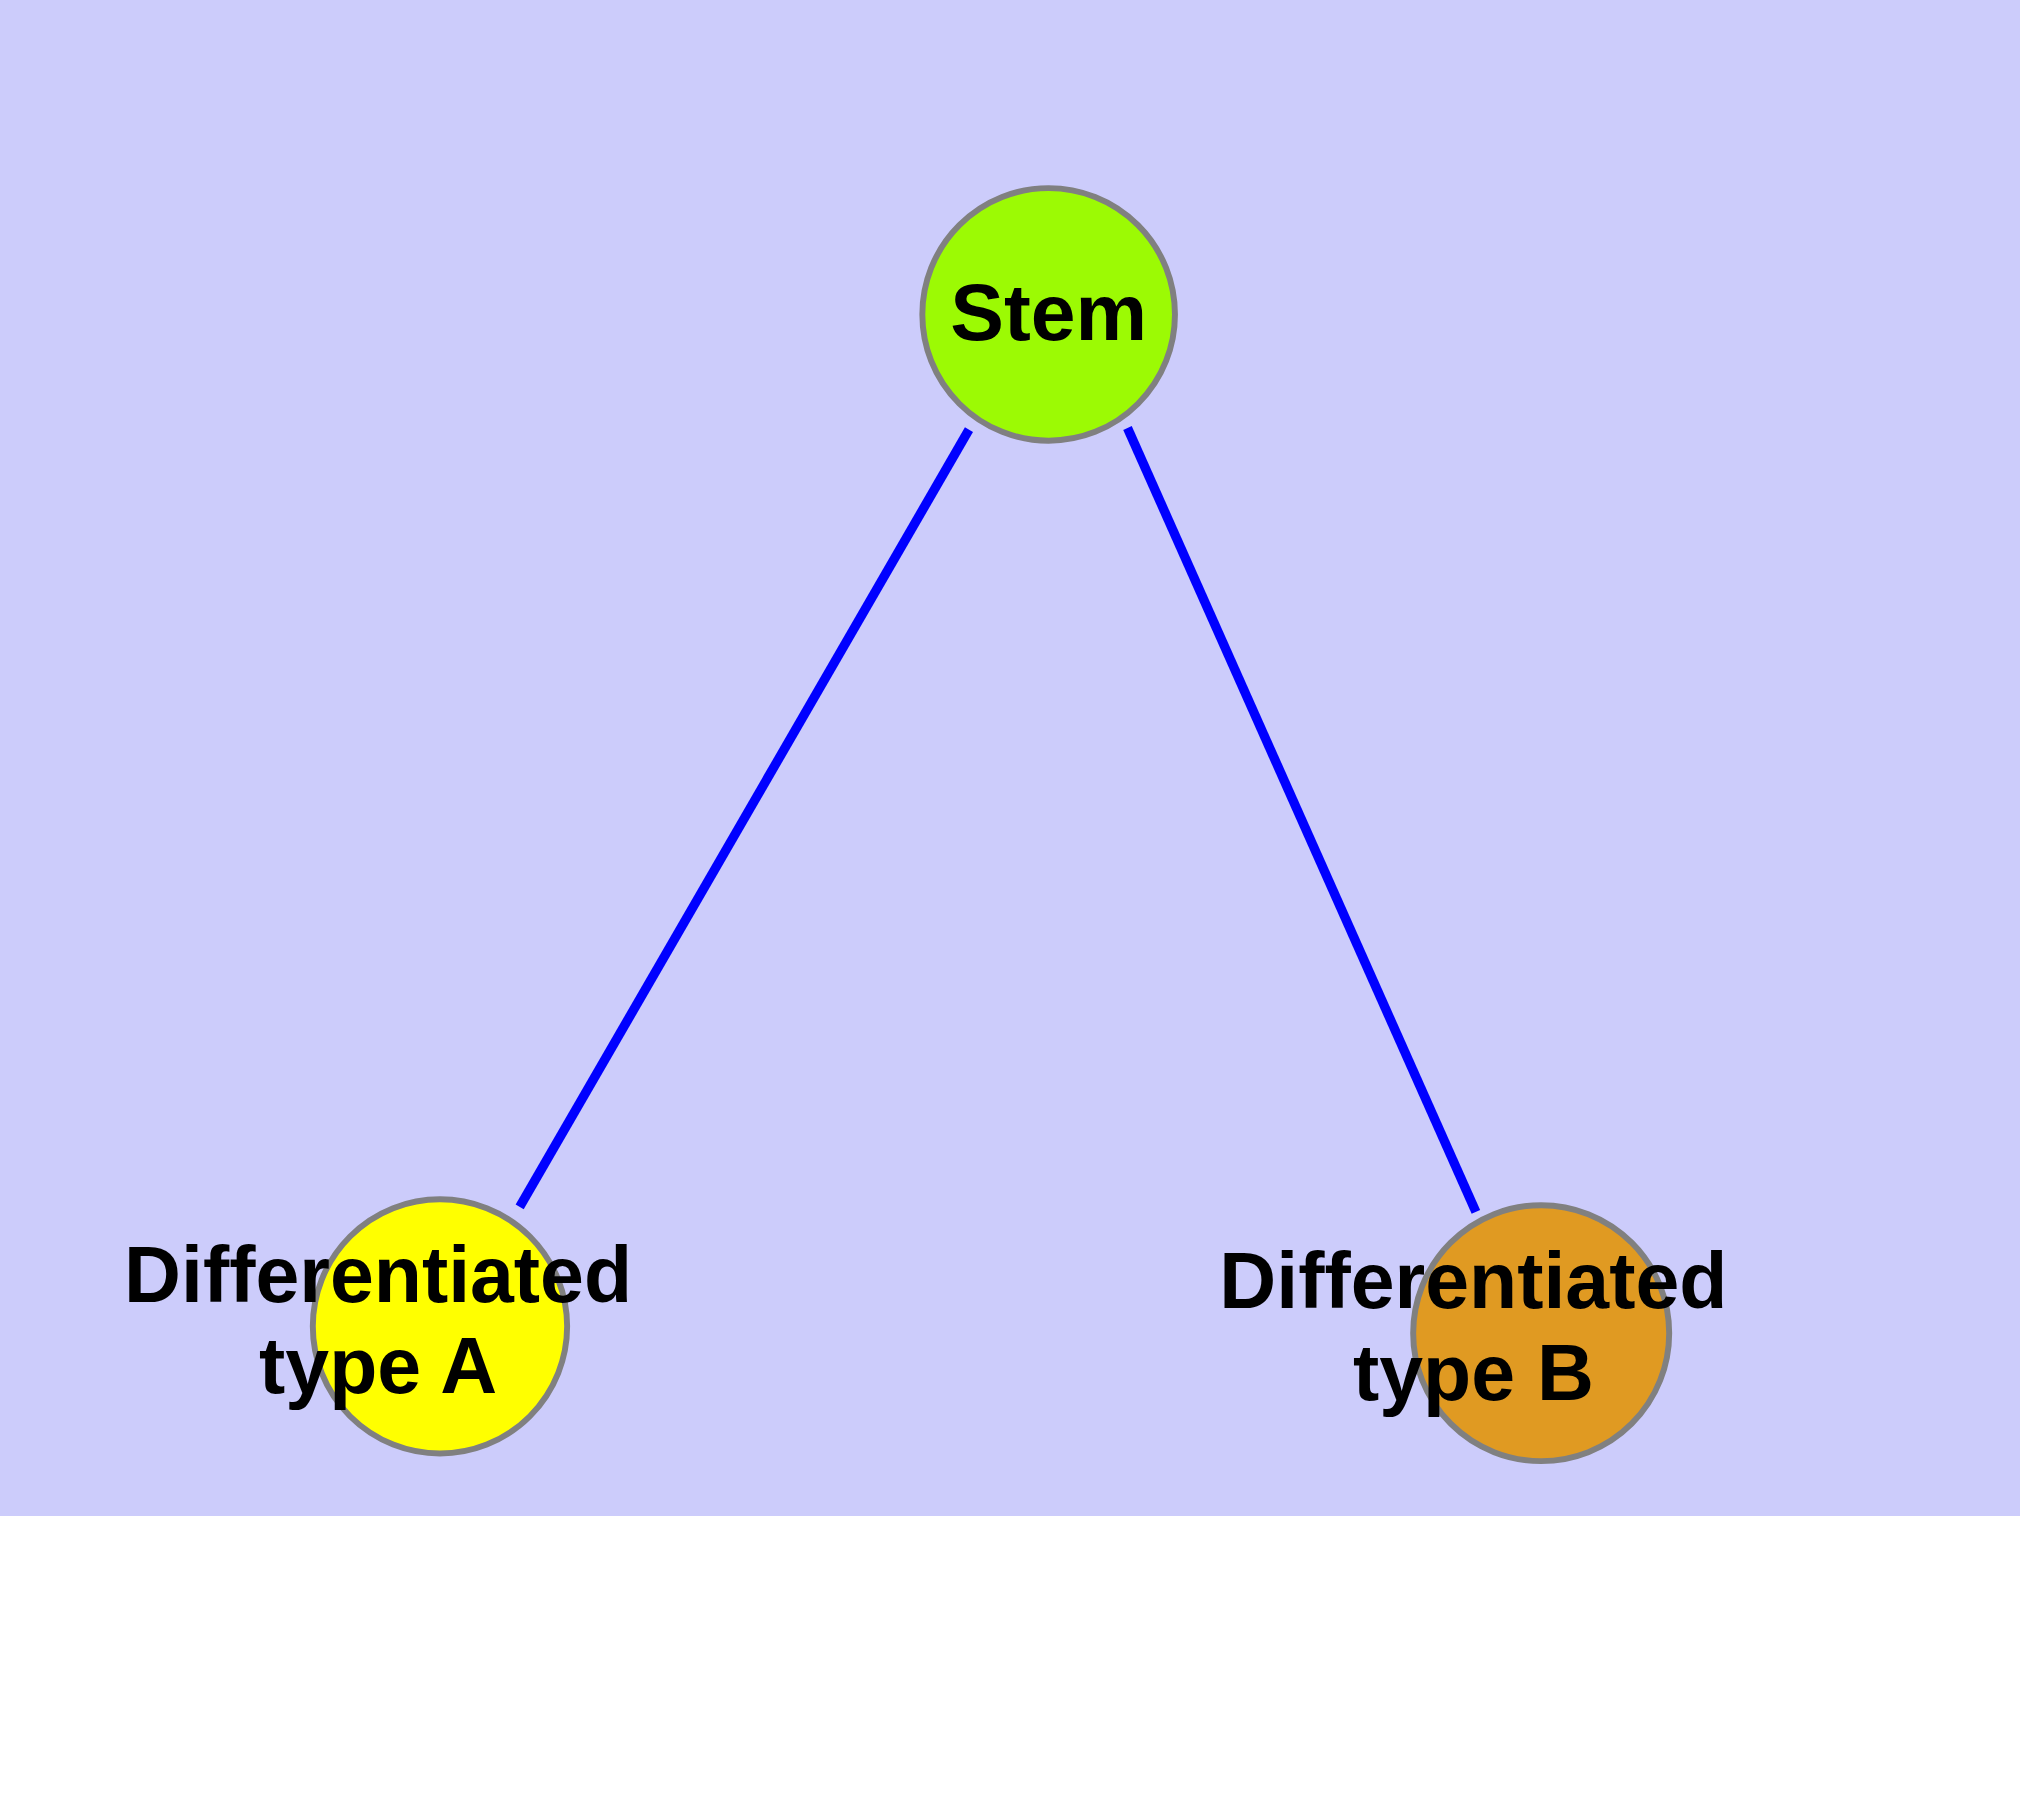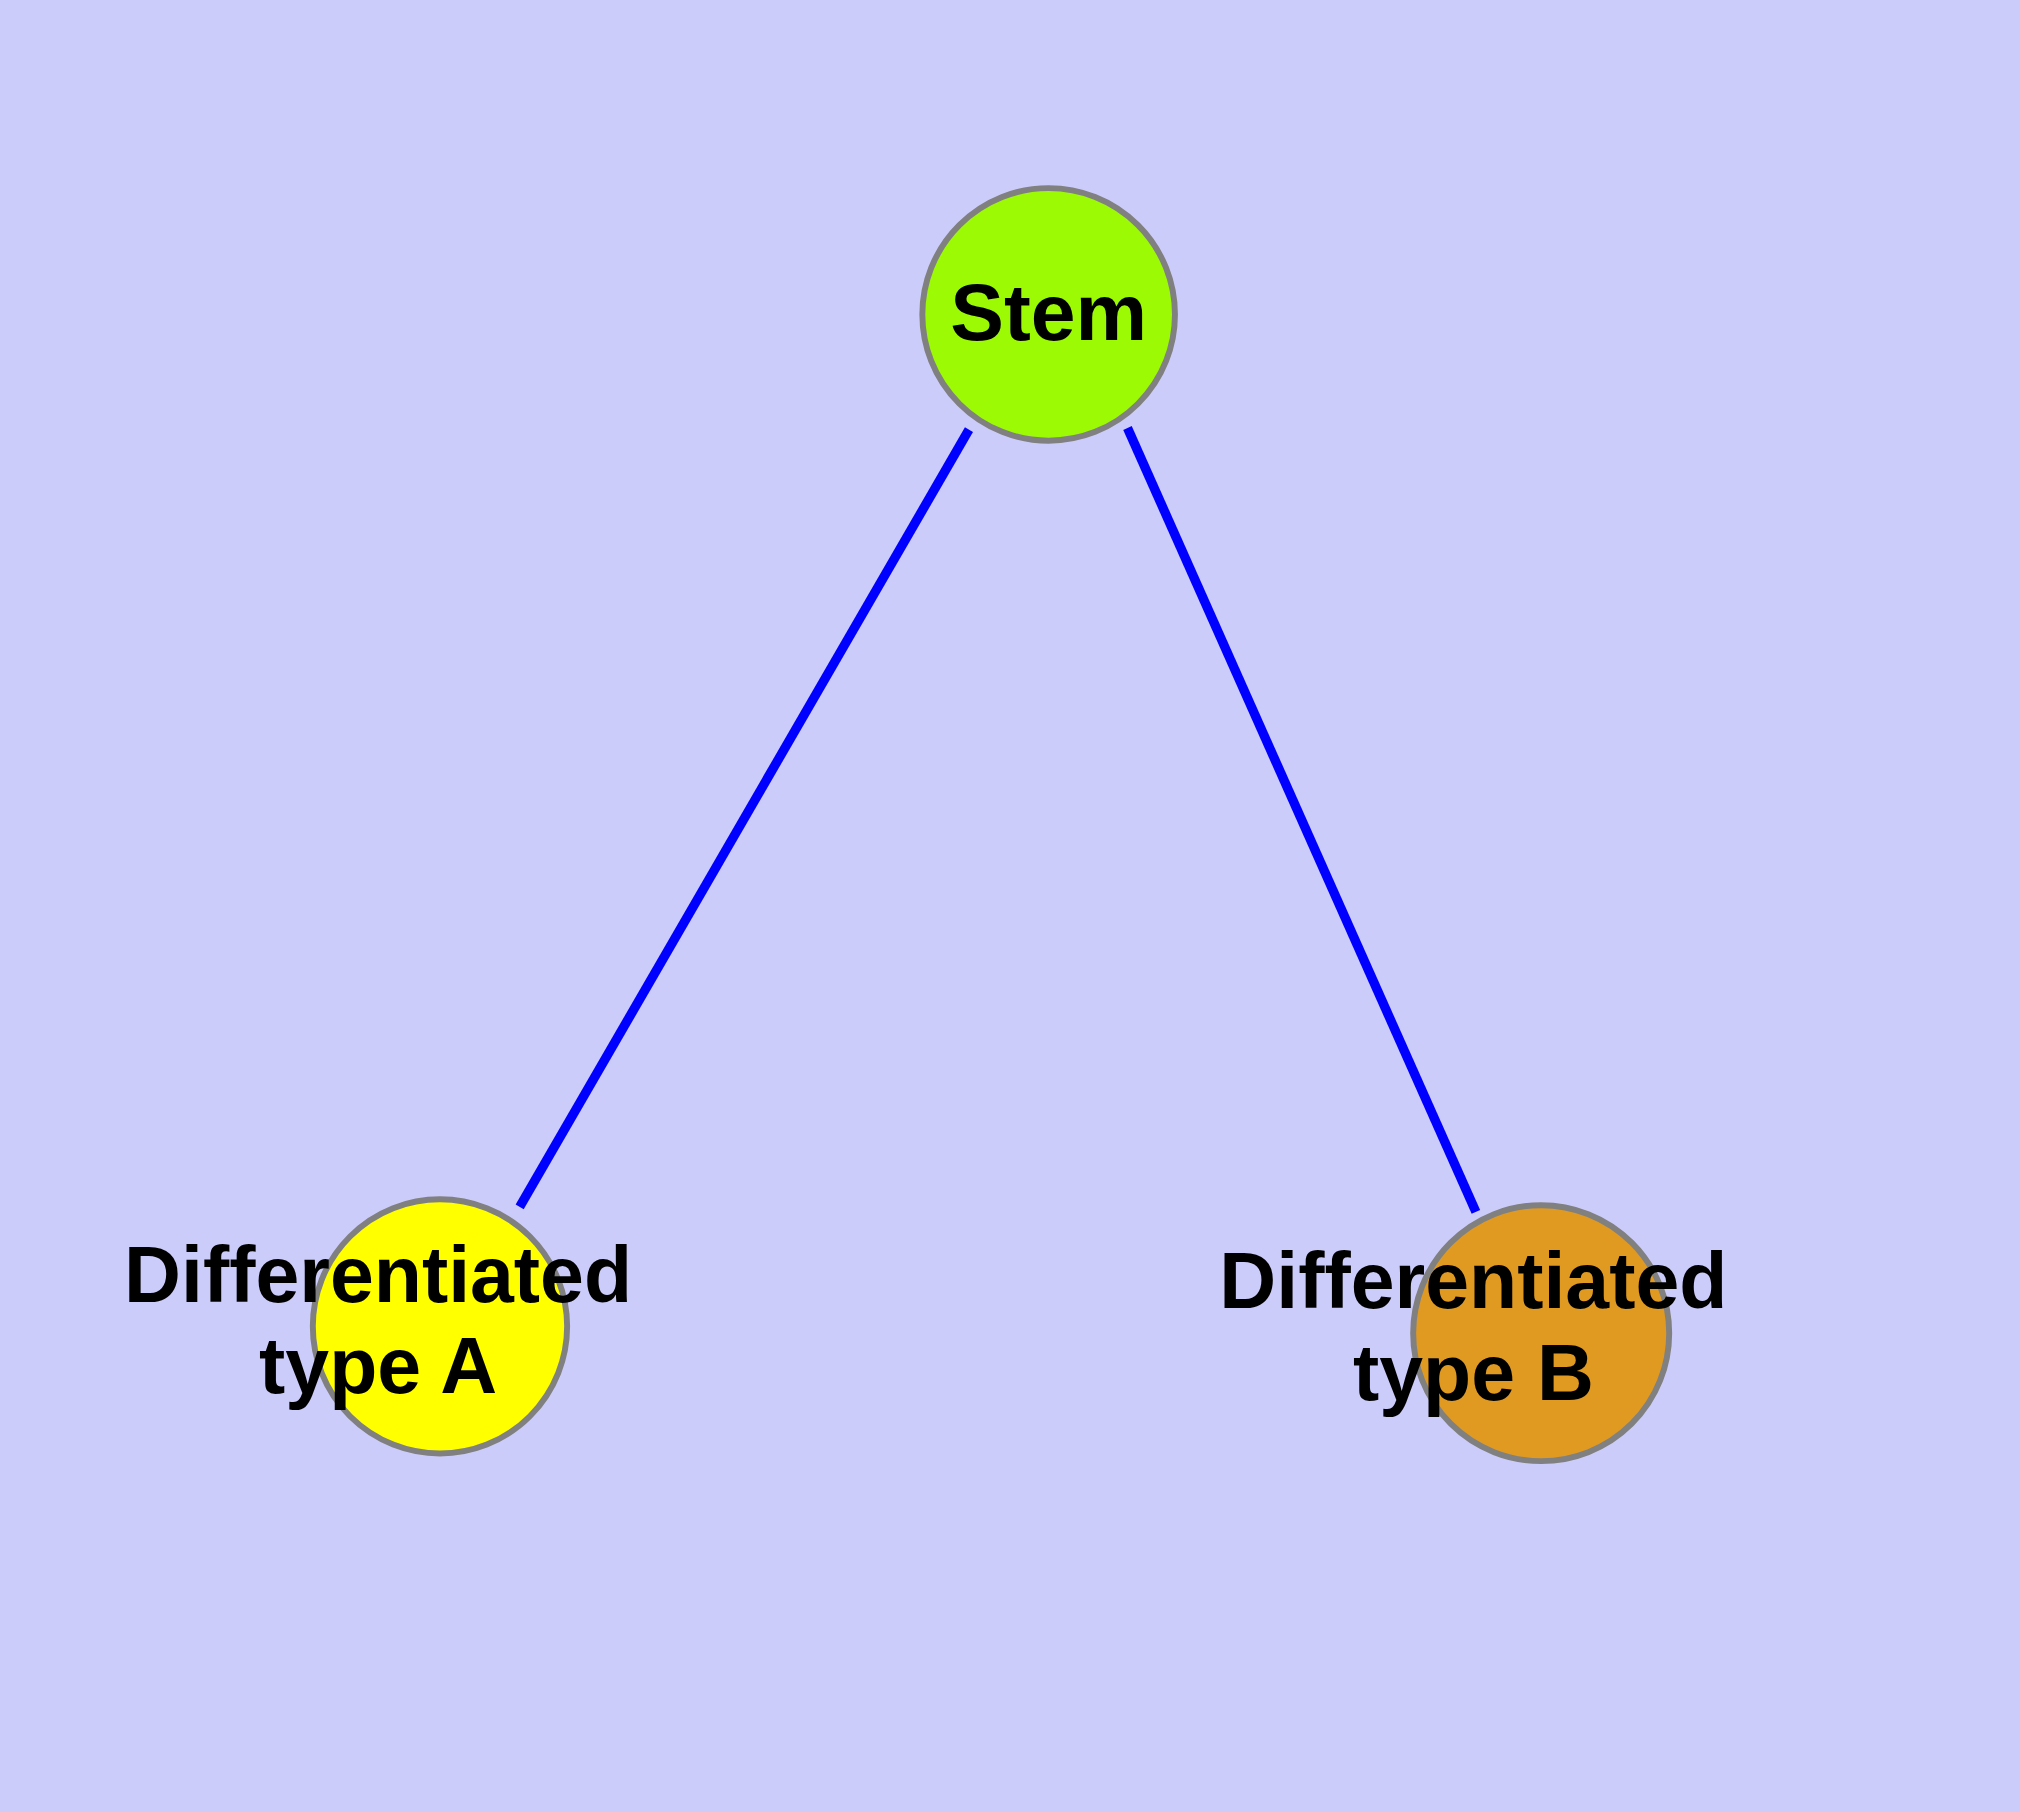--- a/index.html
+++ b/index.html
@@ -33,21 +33,21 @@
   .node-circle {
     stroke: #808080;
   }
   .edge-line {
     stroke-linecap: butt;
   }
 </style>
 </head>
 <body style="background: rgb(255, 255, 255);">
 
-<div id="canvas" style="width: 2021px; height: 1812px;">
+<div id="canvas" style="width: 2021px; height: 1516px;">
   <svg id="graph-svg" viewBox="0 0 2384 2138" preserveAspectRatio="none" xmlns="http://www.w3.org/2000/svg" style="width: 2021px; height: 1812px;">
 
     <rect id="bg-rect" x="0" y="0" width="2384" height="2138" fill="#ccccfb"></rect>
 
     <g id="edges-group">
         <line class="edge-line" x1="1143" y1="507" x2="613" y2="1424" stroke="#0000ff" stroke-width="11"></line>
         <line class="edge-line" x1="1330" y1="505" x2="1741" y2="1430" stroke="#0000ff" stroke-width="11"></line>
       </g>
     <g id="nodes-group">
         <circle class="node-circle" cx="1237" cy="371" r="149" fill="#9cfa04" stroke="#808080" stroke-width="7"></circle>

